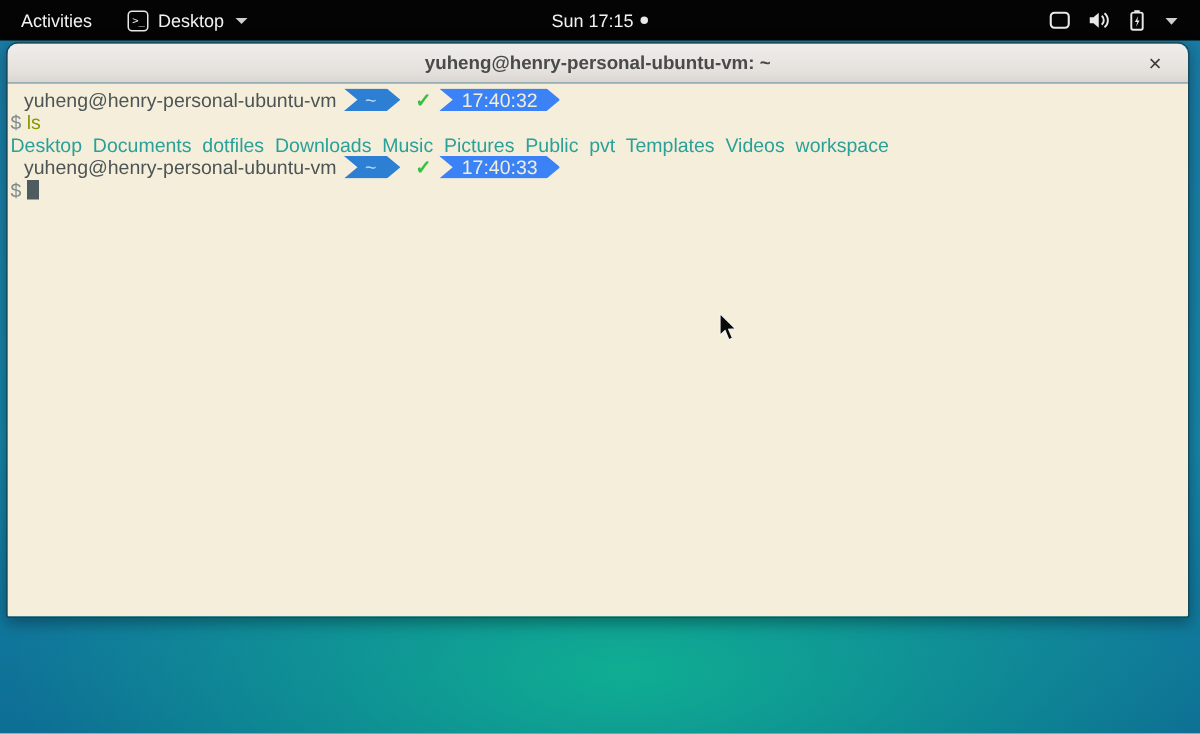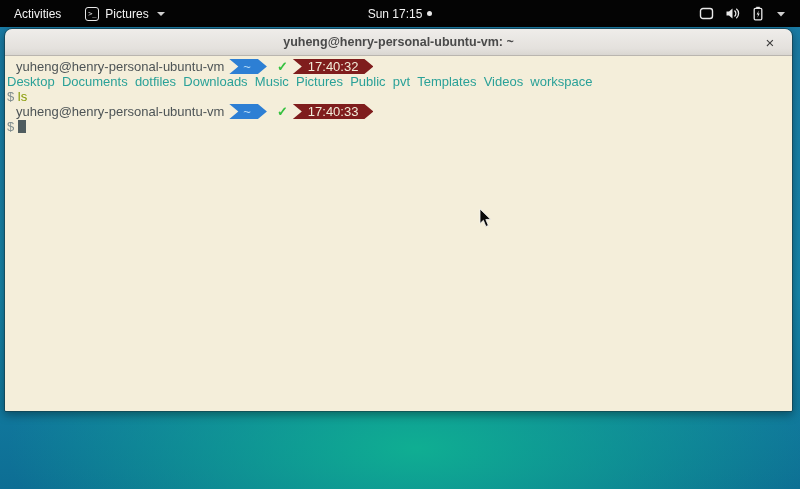--- a/index.html
+++ b/index.html
@@ -62,38 +62,38 @@
   }
   .term-line { height:15px; line-height:15px; white-space:pre; }
   .prompt-line { padding-left:9px; display:flex; align-items:center; }
   .pl-user { color:#4d5456; }
   .pl-seg {
     display:inline-block; height:15px; line-height:15px;
     clip-path: polygon(0 0, calc(100% - 9px) 0, 100% 50%, calc(100% - 9px) 100%, 0 100%, 9px 50%);
   }
   .pl-path { background:#2d7fd4; color:#b9ddf8; padding:0 16px 0 14px; margin-left:5px; }
   .pl-check { color:#35c13f; font-weight:bold; margin:0 5px 0 10px; }
-  .pl-time { background:#7f1d1d; color:#f2edda; padding:0 15px 0 15px; }
+  .pl-time { background:#3b82f6; color:#f2edda; padding:0 15px 0 15px; }
   .dollar { color:#7f8c8d; }
   .cmd { color:#859900; }
   .ls-line { color:#2aa198; }
   .cursor-block { display:inline-block; width:8px; height:13px; background:#4f5c5f; vertical-align:-2px; }
 
   
   .mouse-cursor { position:absolute; left:479px; top:209px; width:13px; height:19px; pointer-events:none; }
 </style>
 </head>
 <body>
 
 <div class="top-bar">
   <div class="tb-left">
     <div class="activities">Activities</div>
     <div class="app-menu">
       <span class="term-glyph">&gt;_</span>
-      <span>Pictures</span>
+      <span>Desktop</span>
       <span class="menu-caret"></span>
     </div>
   </div>
   <div class="tb-center">
     <div class="clock-wrap">
       <span>Sun 17:15</span>
       <span class="notif-dot"></span>
     </div>
   </div>
   <div class="tb-right">
@@ -123,23 +123,23 @@
   </div>
   <div class="terminal-body">
 
     <div class="term-line prompt-line">
       <span class="pl-user">yuheng@henry-personal-ubuntu-vm</span>
       <span class="pl-seg pl-path">~</span>
       <span class="pl-check">✓</span>
       <span class="pl-seg pl-time">17:40:32</span>
     </div>
 
+    <div class="term-line"><span class="dollar">$</span><span> </span><span class="cmd">ls</span></div>
+
     <div class="term-line ls-line">Desktop  Documents  dotfiles  Downloads  Music  Pictures  Public  pvt  Templates  Videos  workspace</div>
-
-    <div class="term-line"><span class="dollar">$</span><span> </span><span class="cmd">ls</span></div>
 
     <div class="term-line prompt-line">
       <span class="pl-user">yuheng@henry-personal-ubuntu-vm</span>
       <span class="pl-seg pl-path">~</span>
       <span class="pl-check">✓</span>
       <span class="pl-seg pl-time">17:40:33</span>
     </div>
 
     <div class="term-line"><span class="dollar">$</span><span> </span><span class="cursor-block"></span></div>
 

